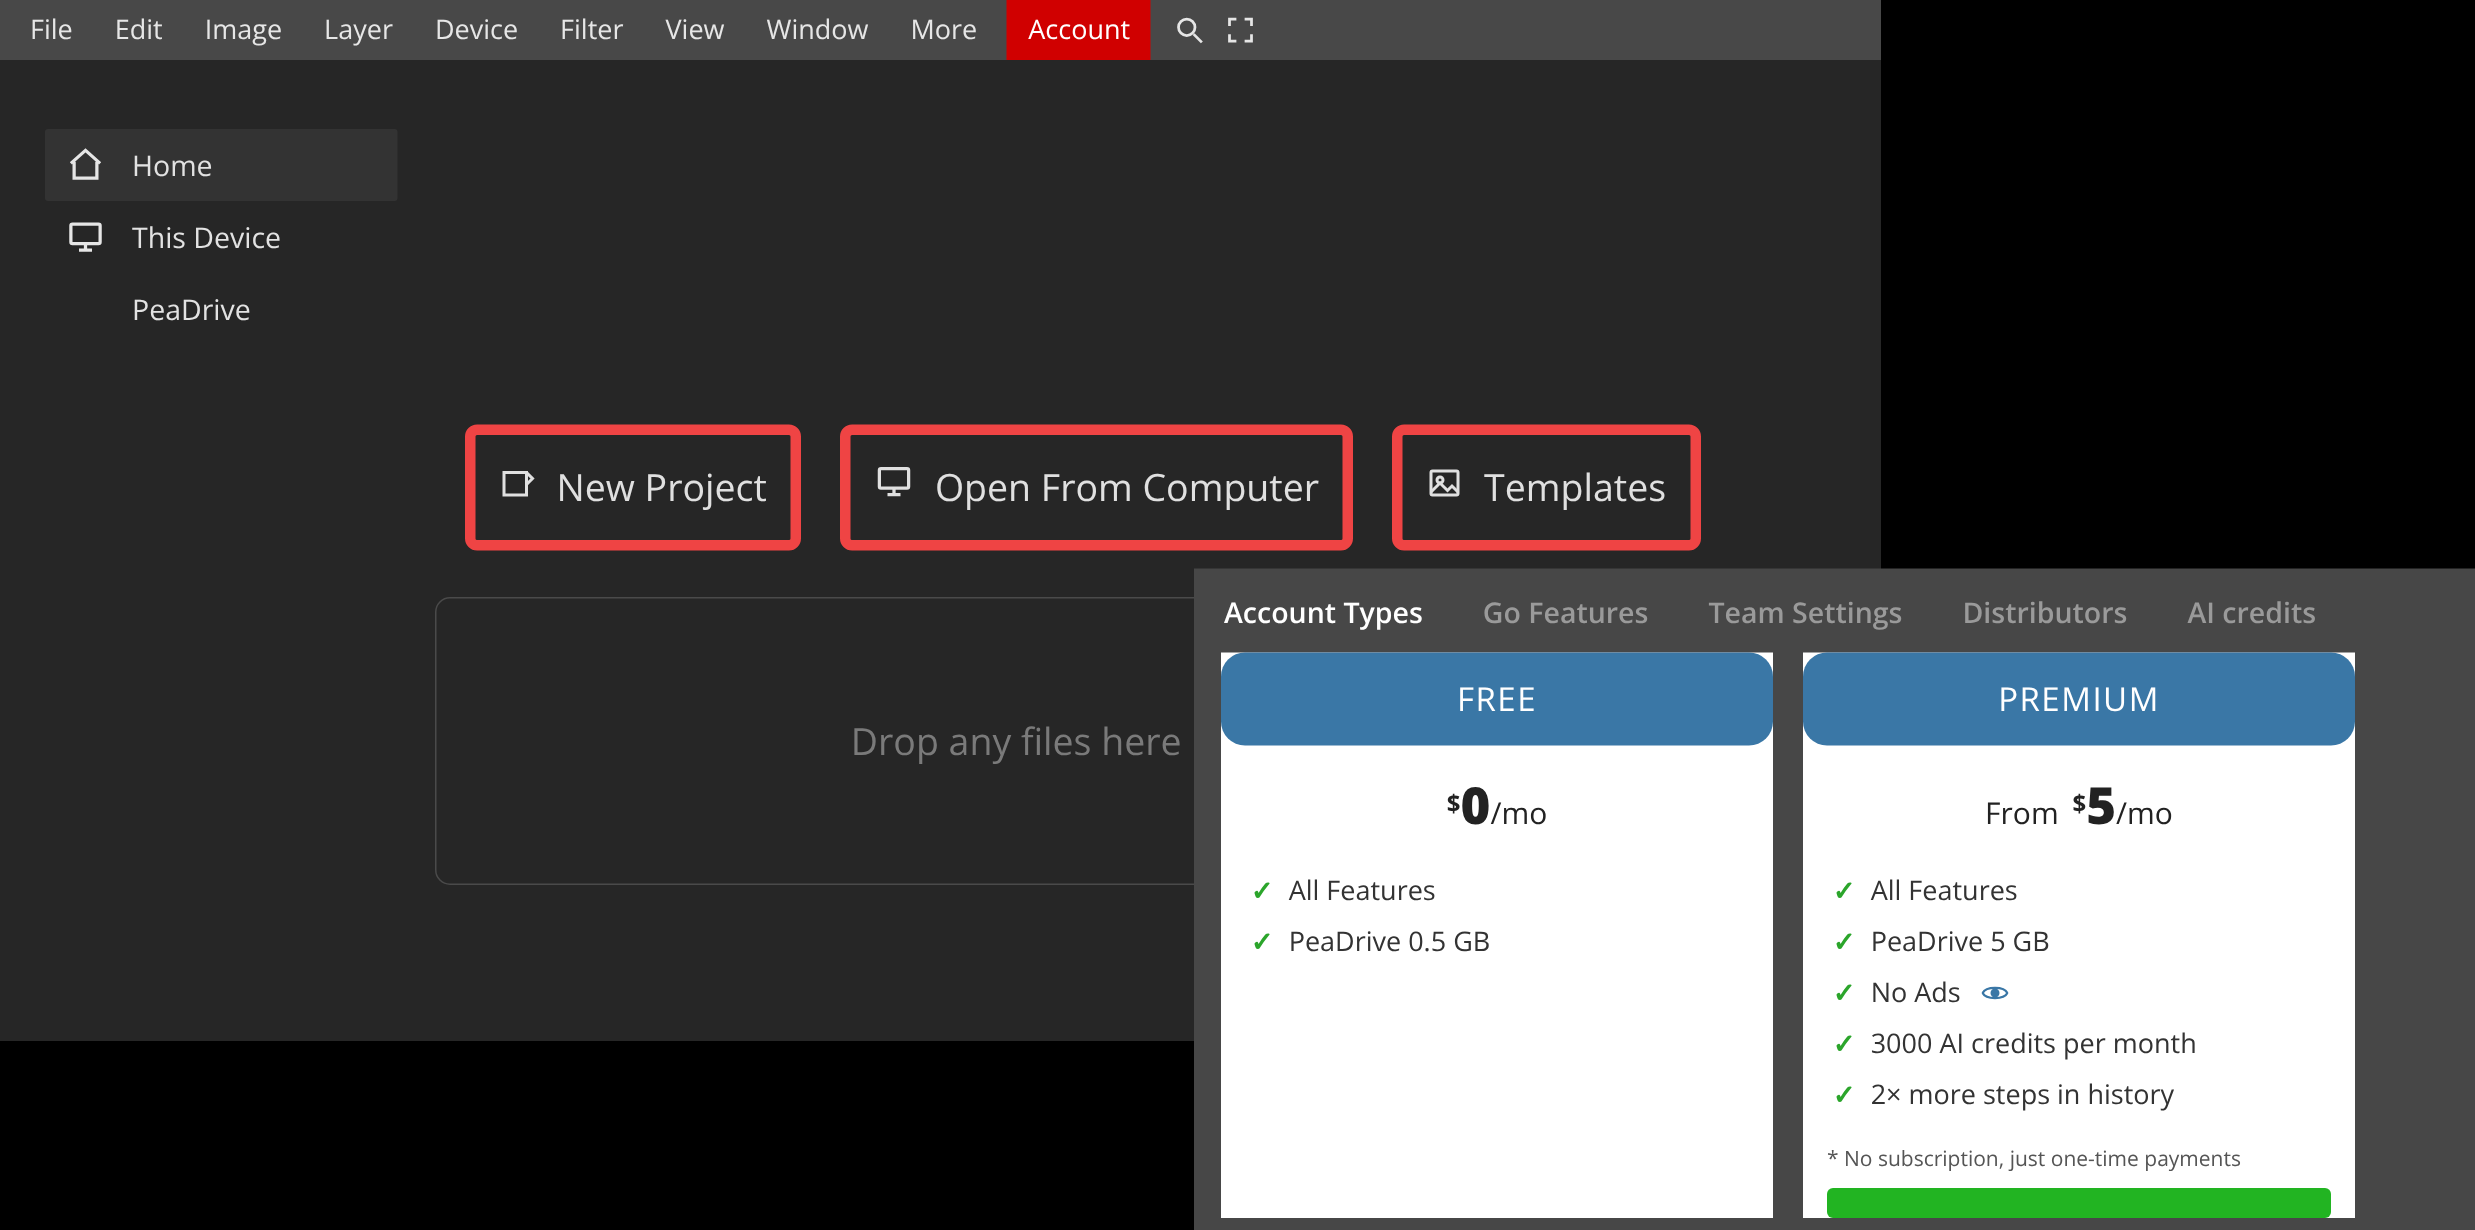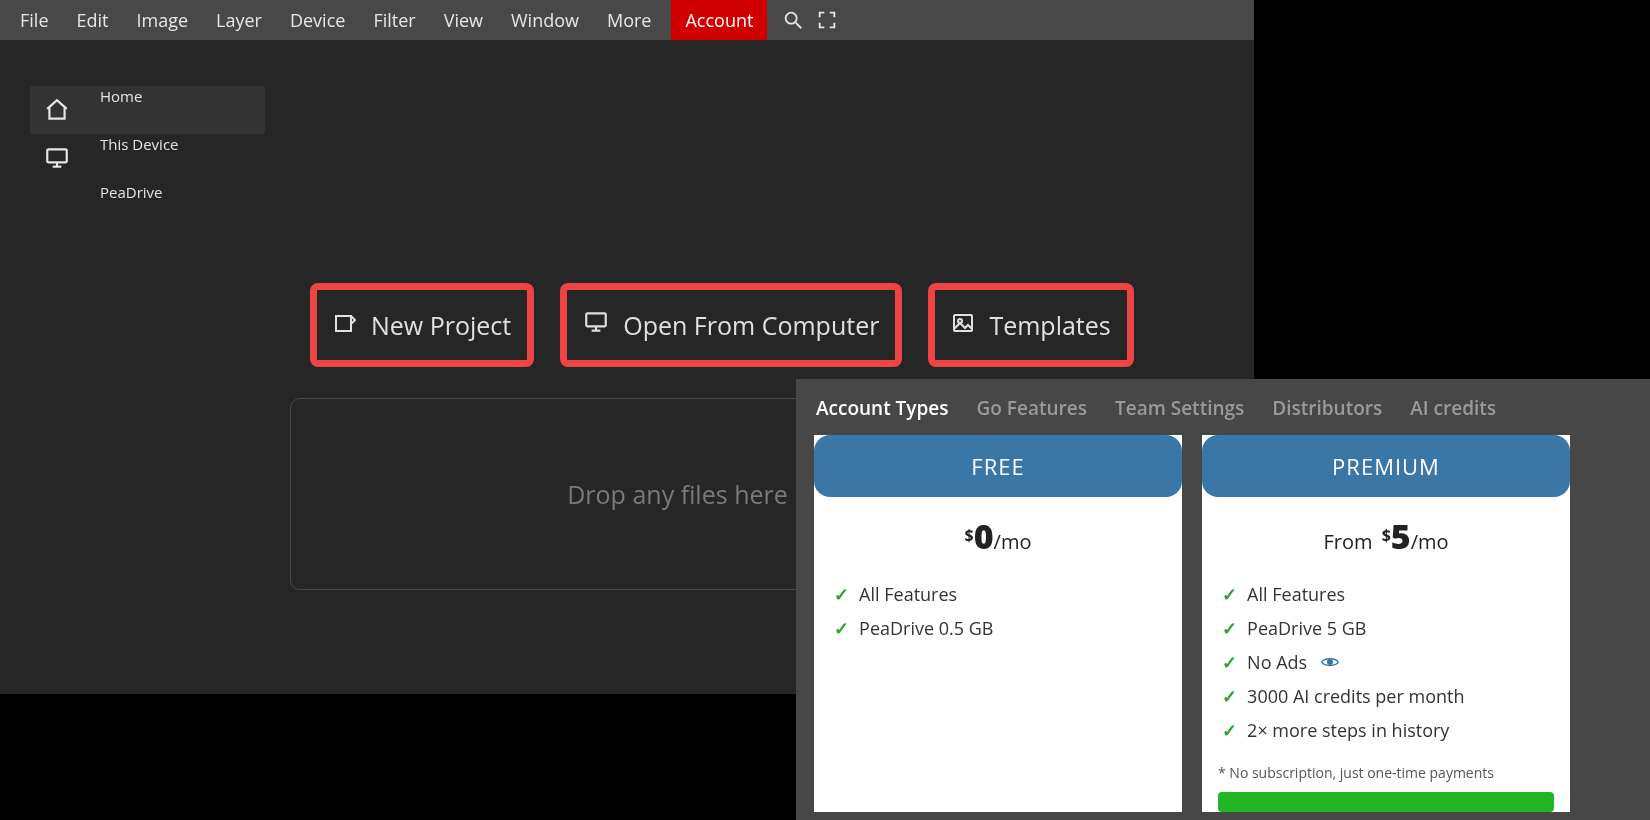--- a/index.html
+++ b/index.html
@@ -6,35 +6,35 @@
   html, body { width: 1650px; height: 820px; background: #000; font-family: "Segoe UI", "Open Sans", Arial, sans-serif; overflow: hidden; color: #ddd; }
   .app { position: relative; width: 1254px; height: 694px; background: #262626; }
   
   .menubar { display: flex; align-items: center; height: 40px; background: #484848; padding: 0 6px; }
   .menu-item { padding: 0 14px; font-size: 18px; color: #e6e6e6; line-height: 40px; cursor: pointer; }
   .menu-item.account { background: #d00000; color: #fff; margin: 0 6px; }
   .menu-icon { width: 28px; height: 28px; display: flex; align-items: center; justify-content: center; margin-left: 6px; cursor: pointer; }
   .menu-icon svg { stroke: #e6e6e6; fill: none; }
   
   .sidebar { position: absolute; left: 30px; top: 86px; width: 235px; }
-  .side-item { display: flex; height: 48px; padding: 0 14px; font-size: 15px; color: #e2e2e2; cursor: pointer; border-radius: 2px; gap: 12px; }
+  .side-item { display: flex; align-items: center; height: 48px; padding: 0 14px; font-size: 19px; color: #e2e2e2; cursor: pointer; border-radius: 2px; }
   .side-item.active { background: #333333; }
   .side-item .icon { width: 34px; display: flex; align-items: center; justify-content: flex-start; }
   .side-item .icon svg { stroke: #e6e6e6; fill: none; }
   .side-item.no-icon .icon svg { opacity: 0; }
   .side-label { margin-left: 10px; }
   
   .main-buttons { position: absolute; left: 310px; top: 283px; display: flex; gap: 26px; }
   .big-btn { border: 7px solid #ef4444; border-radius: 8px; padding: 18px 16px; display: flex; align-items: center; gap: 14px; font-size: 25px; color: #e0e0e0; cursor: pointer; background: transparent; }
   .big-btn svg { stroke: #e0e0e0; fill: none; }
   
   .dropzone { position: absolute; left: 290px; top: 398px; width: 743px; height: 192px; border: 1px solid #4a4a4a; border-radius: 10px; display: flex; align-items: center; justify-content: center; font-size: 25px; color: #7a7a7a; padding-left: 32px; }
   
   .account-panel { position: absolute; left: 796px; top: 379px; width: 854px; height: 441px; background: #474747; overflow: hidden; }
-  .panel-tabs { display: flex; gap: 28px; padding: 16px 20px 14px 20px; font-size: 19px; }
+  .panel-tabs { display: flex; gap: 40px; padding: 16px 20px 14px 20px; font-size: 19px; }
   .panel-tab { color: #9a9a9a; cursor: pointer; font-weight: 600; }
   .panel-tab.active { color: #ffffff; }
   .plans { display: flex; gap: 20px; padding: 0 18px; }
   .plan { background: #fff; width: 368px; display: flex; flex-direction: column; color: #222; }
   .plan-header { background: #3a77a6; color: #fff; text-align: center; font-size: 22px; letter-spacing: 1px; padding: 16px 0; font-weight: 400; border-radius: 16px; }
   .plan-price { text-align: center; padding: 16px 0 12px; font-size: 20px; color: #222; }
   .plan-price .dollar { font-size: 16px; vertical-align: super; font-weight: 700; }
   .plan-price .amount { font-size: 34px; font-weight: 800; }
   .plan-price .per { font-size: 20px; }
   .plan-price .from { font-size: 20px; margin-right: 4px; }

